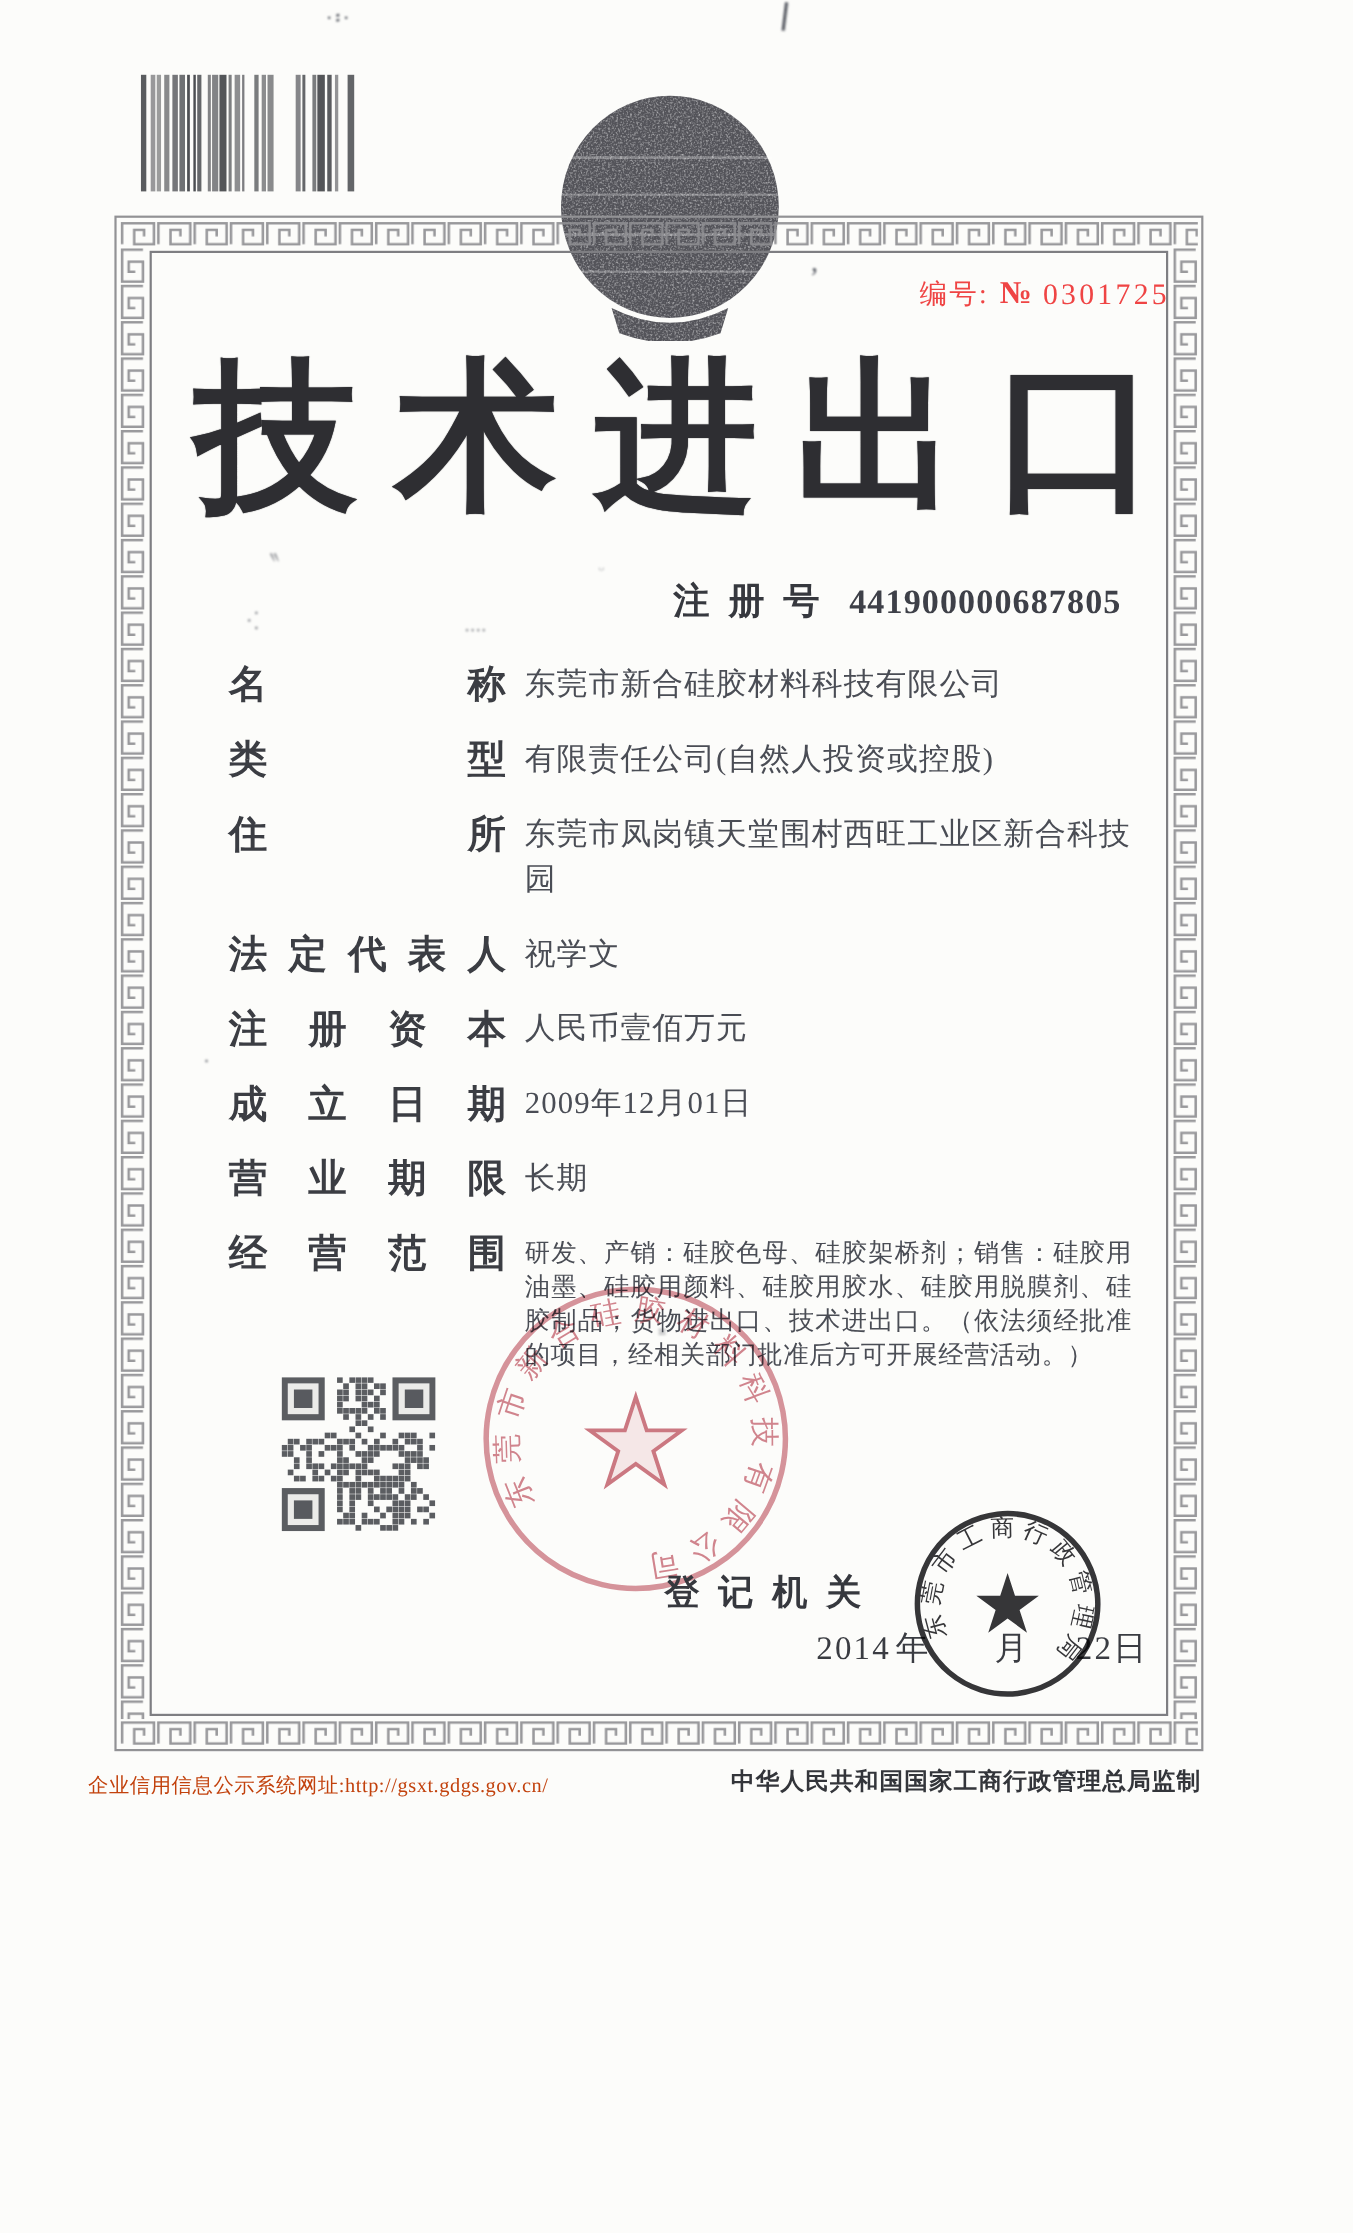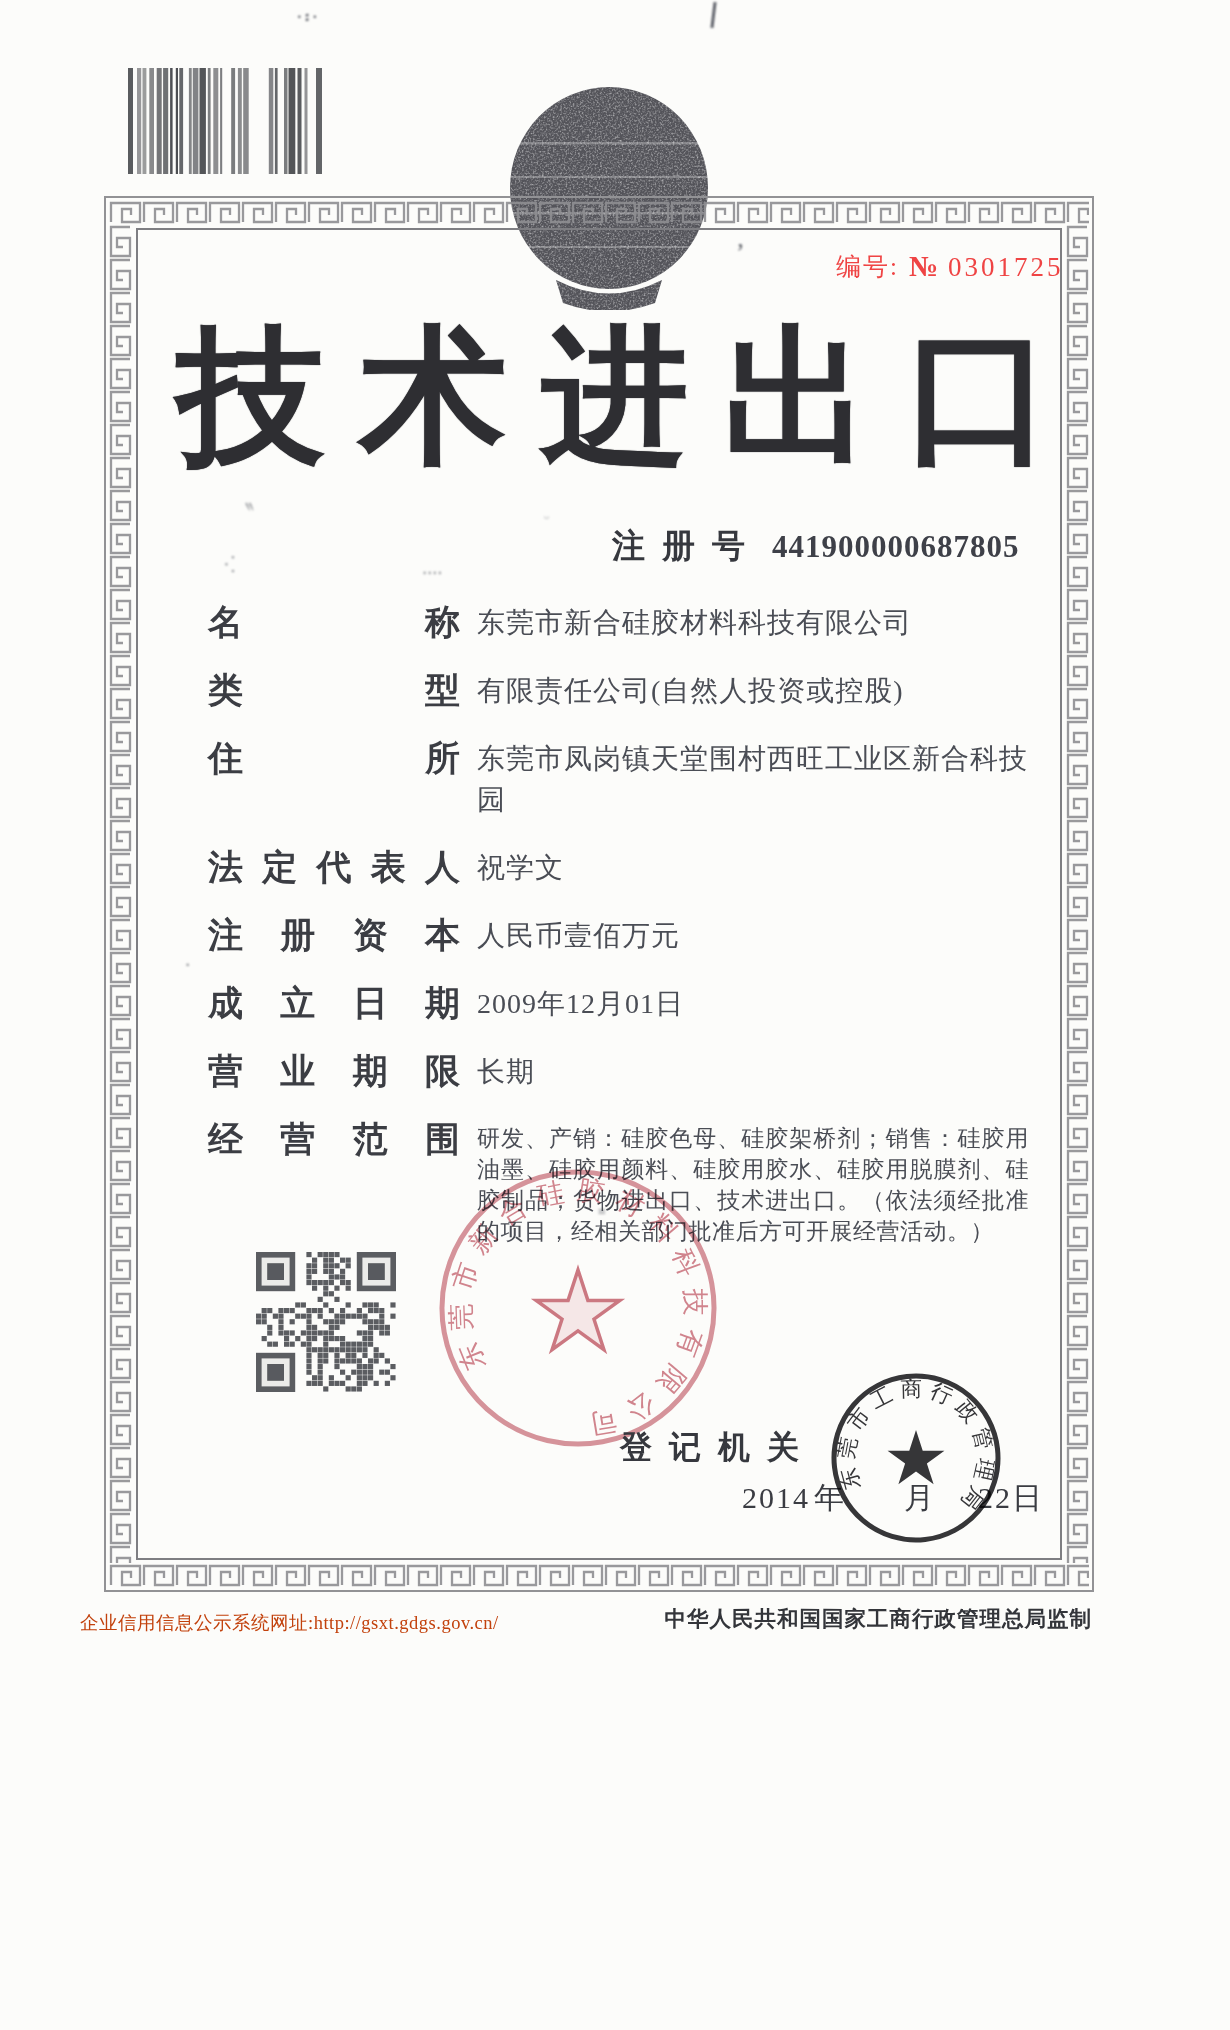--- a/index.html
+++ b/index.html
@@ -56,21 +56,21 @@
   .qr{position:absolute;left:256px;top:1252px;filter:blur(0.4px);opacity:.92;}
 
   
   .seal-red{position:absolute;left:428px;top:1158px;mix-blend-mode:multiply;
             filter:blur(0.4px);opacity:.85;}
   .seal-black{position:absolute;left:816px;top:1358px;mix-blend-mode:multiply;
               filter:blur(0.3px);opacity:.93;}
 
   
   .registry{position:absolute;left:604px;top:1426px;font-size:32px;font-weight:700;
-            letter-spacing:17px;color:#36383e;margin-left:16px;}
+            letter-spacing:17px;color:#36383e;}
   .dateline{position:absolute;left:742px;top:1478px;font-size:30px;color:#3a3c42;letter-spacing:2px;}
   .dateline .d-y{margin-right:4px;}
   .dateline .d-m{margin-left:58px;}
   .dateline .d-d{margin-left:42px;}
 
   
   .footer-left{position:absolute;left:80px;top:1610px;font-size:18.5px;color:#c2410c;letter-spacing:0.5px;}
   .footer-right{position:absolute;right:138px;top:1604px;font-size:21.5px;font-weight:700;
                 color:#33353a;letter-spacing:1px;margin-left:41px;}
 </style>

